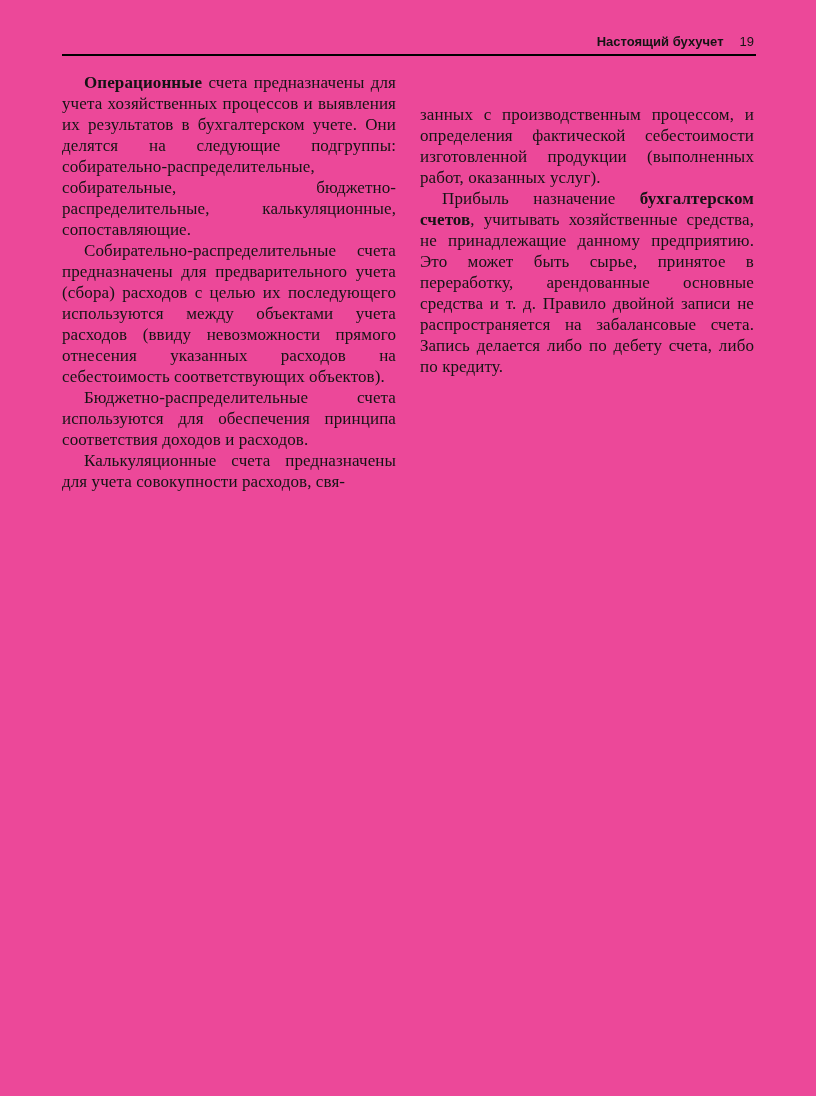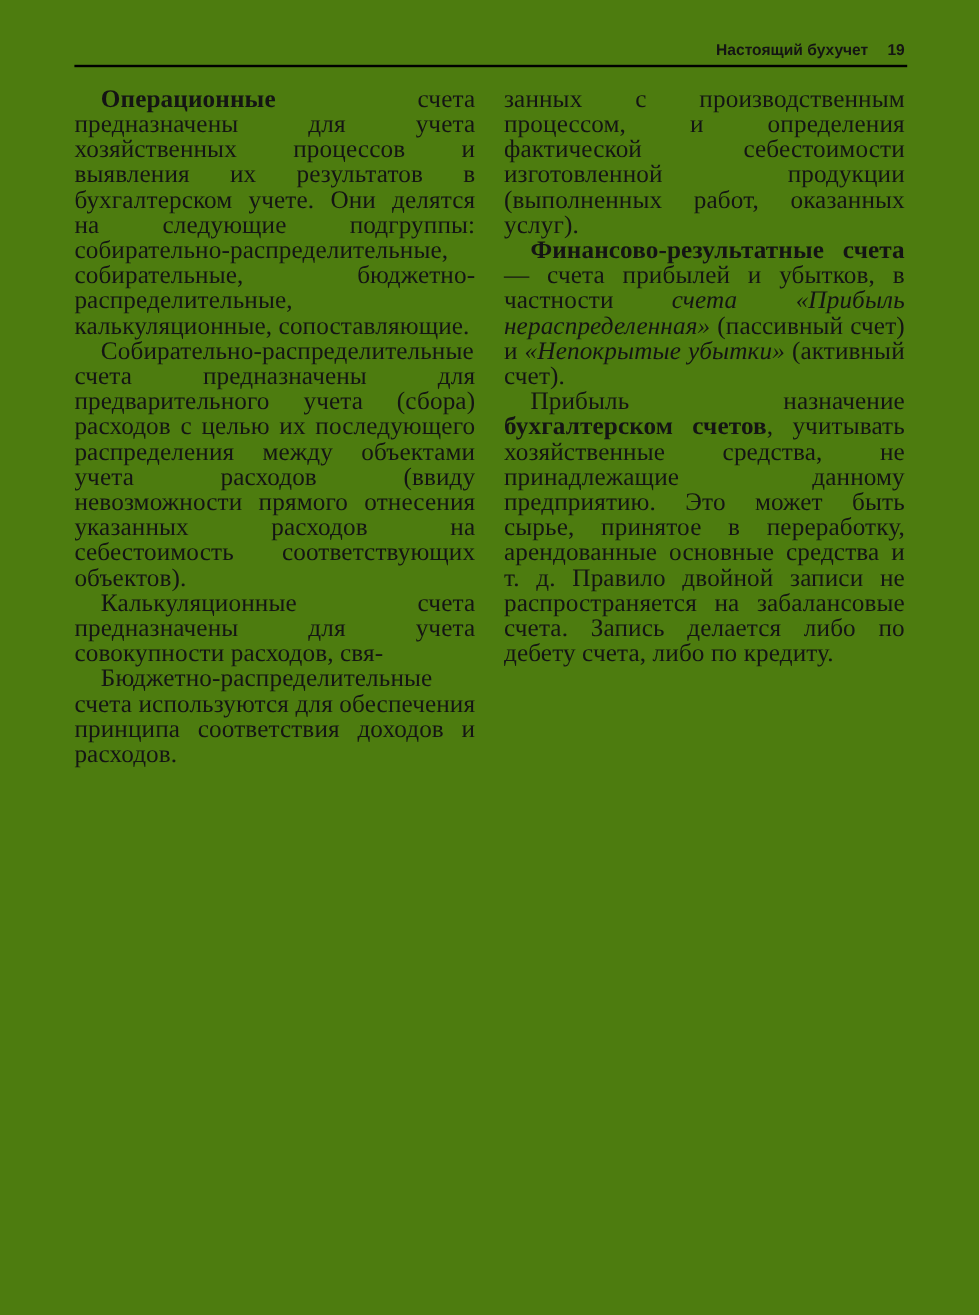--- a/index.html
+++ b/index.html
@@ -12,86 +12,86 @@
     background: #ffffff;
     color: #141414;
     font-family: "Liberation Serif", "DejaVu Serif", serif;
     overflow: hidden;
   }
   .page {
     box-sizing: border-box;
     width: 816px;
     height: 1096px;
     padding: 34px 60px 0 62px;
-    background: #4d7c0f;
+    background: #ec4899;
   }
   .running-header {
     display: flex;
     justify-content: flex-end;
     align-items: baseline;
     gap: 16px;
     font-family: "Liberation Sans", "DejaVu Sans", sans-serif;
     font-size: 13px;
     padding-right: 2px;
   }
   .running-header .hdr-title {
     font-weight: bold;
   }
   .running-header .hdr-page {
-    font-weight: bold;
+    font-weight: normal;
   }
   .header-rule {
     height: 0;
     border: none;
     border-top: 2.5px solid #000000;
     margin: 5px 0 16px 0;
   }
   .columns {
     display: flex;
     gap: 24px;
   }
   .col {
     width: 334px;
-    font-size: 21px;
+    font-size: 17px;
     line-height: 21px;
     text-align: justify;
     letter-spacing: 0.1px;
   }
   p.para {
     margin: 0;
     text-indent: 22px;
   }
   p.para.no-indent {
     text-indent: 0;
+    margin-top: 32px;
   }
   .col b { font-weight: bold; }
   .col i { font-style: italic; }
 </style>
 </head>
 <body>
 
 <div class="page">
 
   <div class="running-header">
     <span class="hdr-title">Настоящий бухучет</span>
     <span class="hdr-page">19</span>
   </div>
 
   <hr class="header-rule">
 
   <div class="columns">
 
     <div class="col">
       <p class="para"><b>Операционные</b><span> счета предназначены для учета хозяйственных процессов и выявления их результатов в бухгалтерском учете. Они делятся на следующие подгруппы: собирательно-распределительные, собирательные, бюджетно-распределительные, калькуляционные, сопоставляющие.</span></p>
-      <p class="para"><span>Собирательно-распределительные счета предназначены для предварительного учета (сбора) расходов с целью их последующего распределения между объектами учета расходов (ввиду невозможности прямого отнесения указанных расходов на себестоимость соответствующих объектов).</span></p>
+      <p class="para"><span>Собирательно-распределительные счета предназначены для предварительного учета (сбора) расходов с целью их последующего используются между объектами учета расходов (ввиду невозможности прямого отнесения указанных расходов на себестоимость соответствующих объектов).</span></p>
+      <p class="para"><span>Бюджетно-распределительные счета используются для обеспечения принципа соответствия доходов и расходов.</span></p>
       <p class="para"><span>Калькуляционные счета предназначены для учета совокупности расходов, свя-</span></p>
-      <p class="para"><span>Бюджетно-распределительные счета используются для обеспечения принципа соответствия доходов и расходов.</span></p>
     </div>
 
     <div class="col">
       <p class="para no-indent"><span>занных с производственным процессом, и определения фактической себестоимости изготовленной продукции (выполненных работ, оказанных услуг).</span></p>
-      <p class="para"><b>Финансово-результатные счета</b><span> — счета прибылей и убытков, в частности </span><i>счета «Прибыль нераспределенная»</i><span> (пассивный счет) и </span><i>«Непокрытые убытки»</i><span> (активный счет).</span></p>
       <p class="para"><span>Прибыль назначение </span><b>бухгалтерском счетов</b><span>, учитывать хозяйственные средства, не принадлежащие данному предприятию. Это может быть сырье, принятое в переработку, арендованные основные средства и т. д. Правило двойной записи не распространяется на забалансовые счета. Запись делается либо по дебету счета, либо по кредиту.</span></p>
     </div>
 
   </div>
 
 </div>
 
 </body></html>

